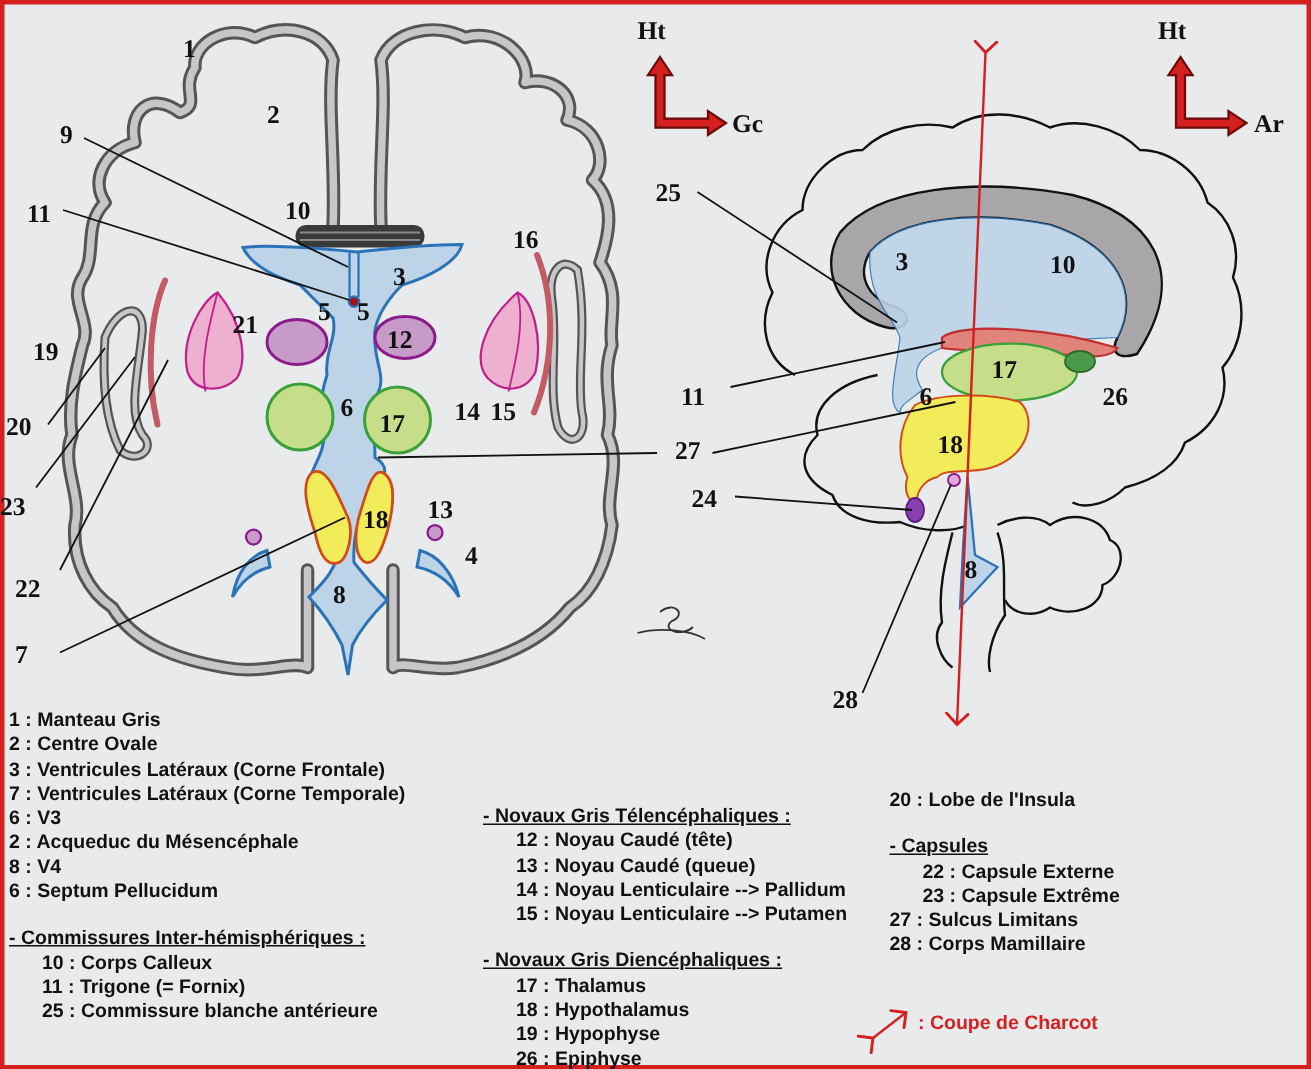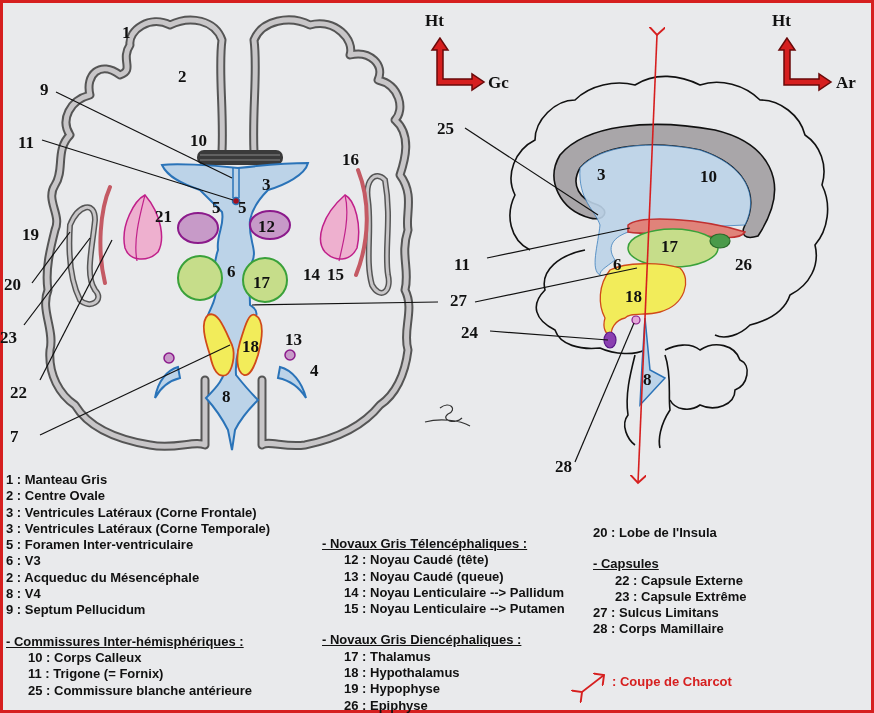--- a/index.html
+++ b/index.html
@@ -174,26 +174,25 @@
 
   <path d="M440,408 C450,400 458,410 448,414 C440,420 455,425 462,418 M425,422 C440,418 460,420 470,426" fill="none" stroke="#333" stroke-width="1.2"></path>
 
   <line x1="582" y1="692" x2="604" y2="675" stroke="#d61f1f" stroke-width="1.6" marker-start="url(#ah)" marker-end="url(#ah)"></line>
 </svg>
 
 <div class="legend" id="legend-col1" style="left:6px;top:472px;">
     <div>1 : Manteau Gris</div>
     <div>2 : Centre Ovale</div>
     <div>3 : Ventricules Latéraux (Corne Frontale)</div>
-    <div>3 : Ventricules Latéraux (Corne Temporale)</div>
-    <div>5 : Foramen Inter-ventriculaire</div>
+    <div>7 : Ventricules Latéraux (Corne Temporale)</div>
     <div>6 : V3</div>
     <div>2 : Acqueduc du Mésencéphale</div>
     <div>8 : V4</div>
-    <div>9 : Septum Pellucidum</div>
+    <div>6 : Septum Pellucidum</div>
     <div class="hdr">- Commissures Inter-hémisphériques :</div>
     <div class="ind">10 : Corps Calleux</div>
     <div class="ind">11 : Trigone (= Fornix)</div>
     <div class="ind">25 : Commissure blanche antérieure</div>
   </div>
 <div class="legend" id="legend-col2" style="left:322px;top:521px;">
     <div class="hdr">- Novaux Gris Télencéphaliques :</div>
     <div class="ind">12 : Noyau Caudé (tête)</div>
     <div class="ind">13 : Noyau Caudé (queue)</div>
     <div class="ind">14 : Noyau Lenticulaire --&gt; Pallidum</div>

